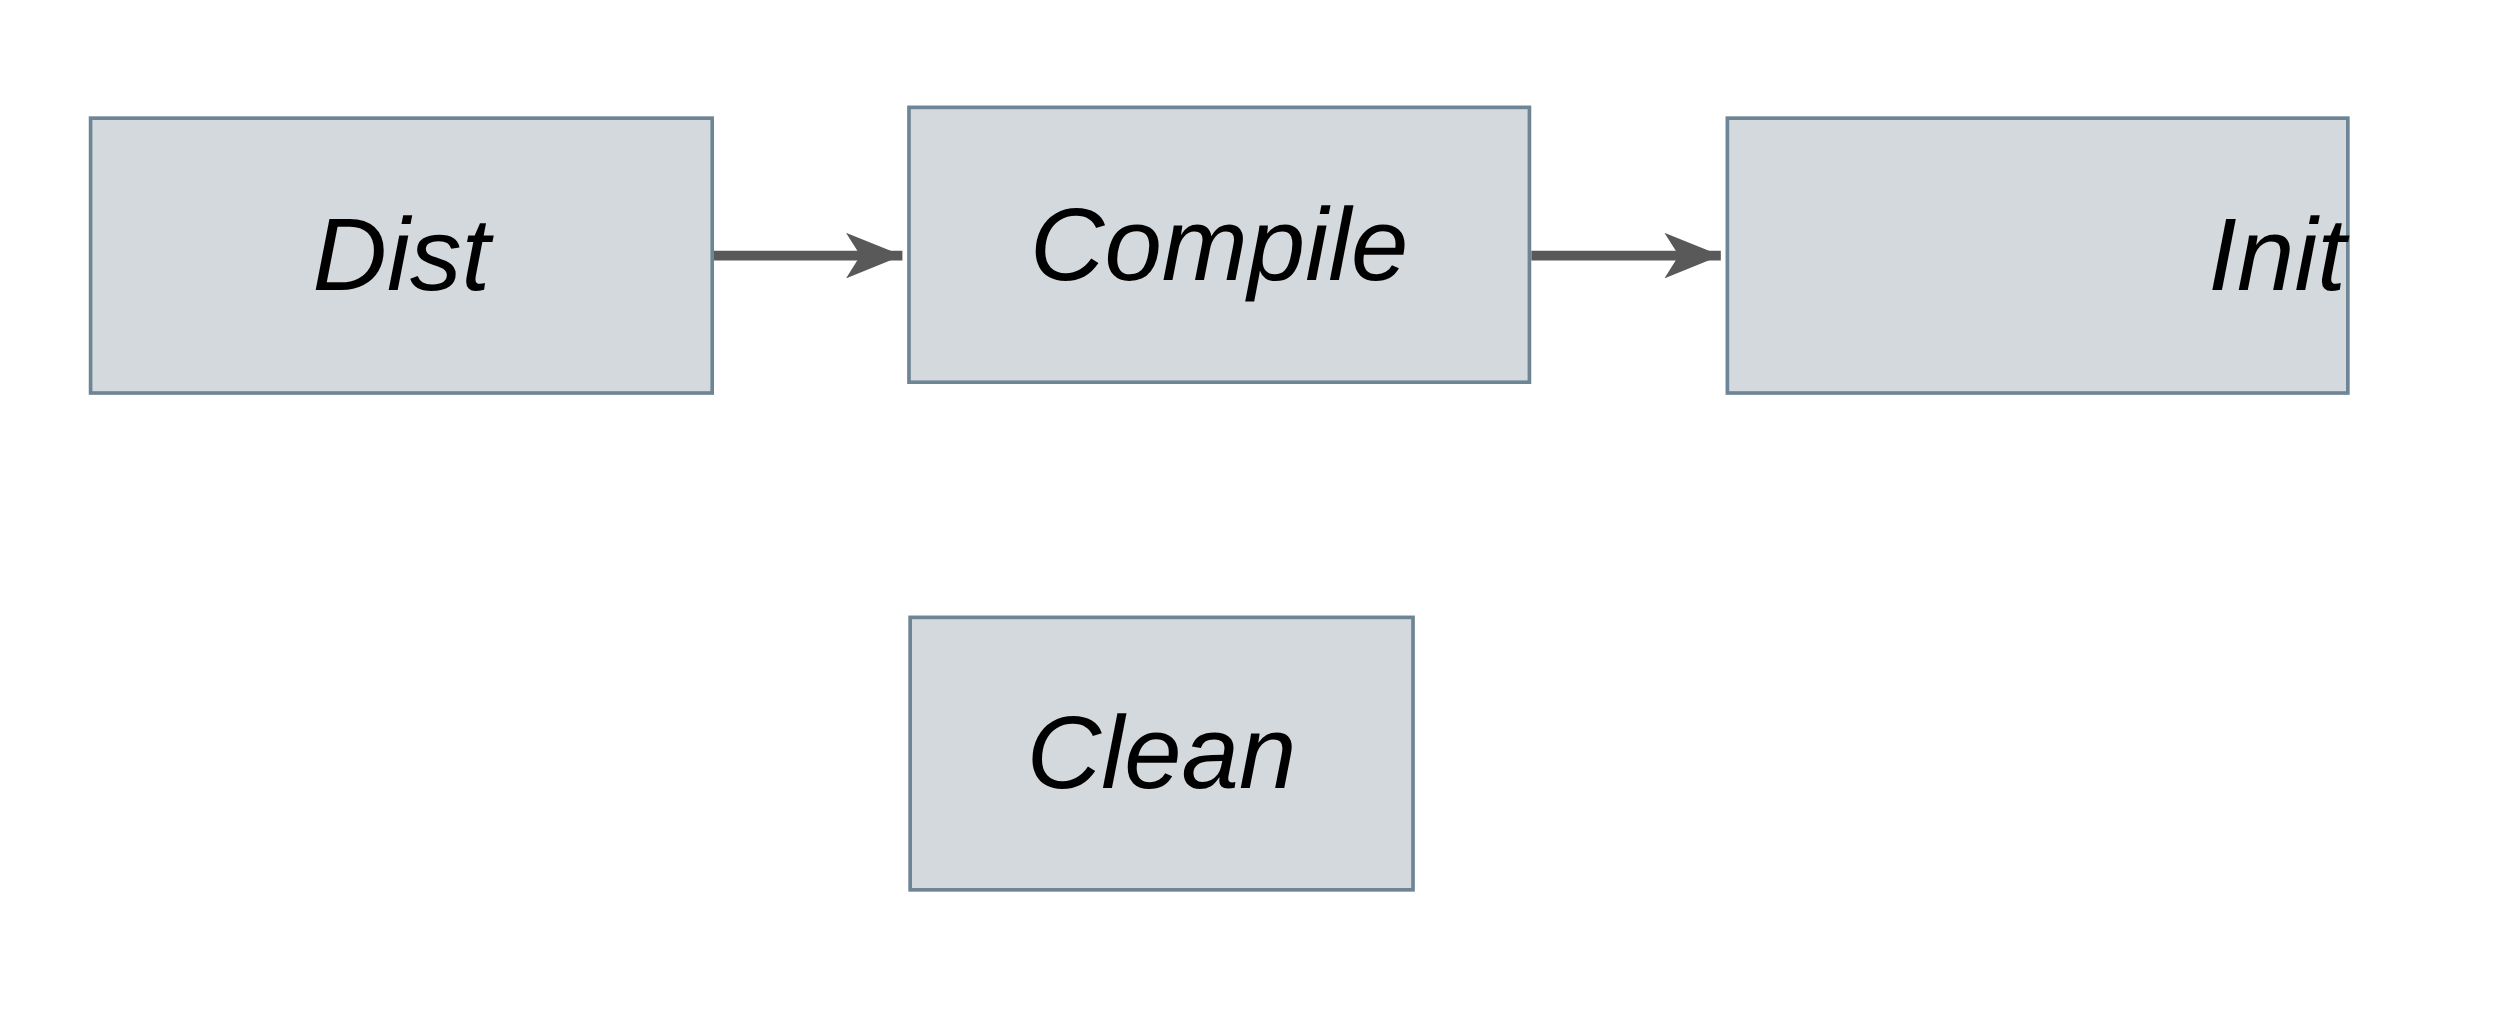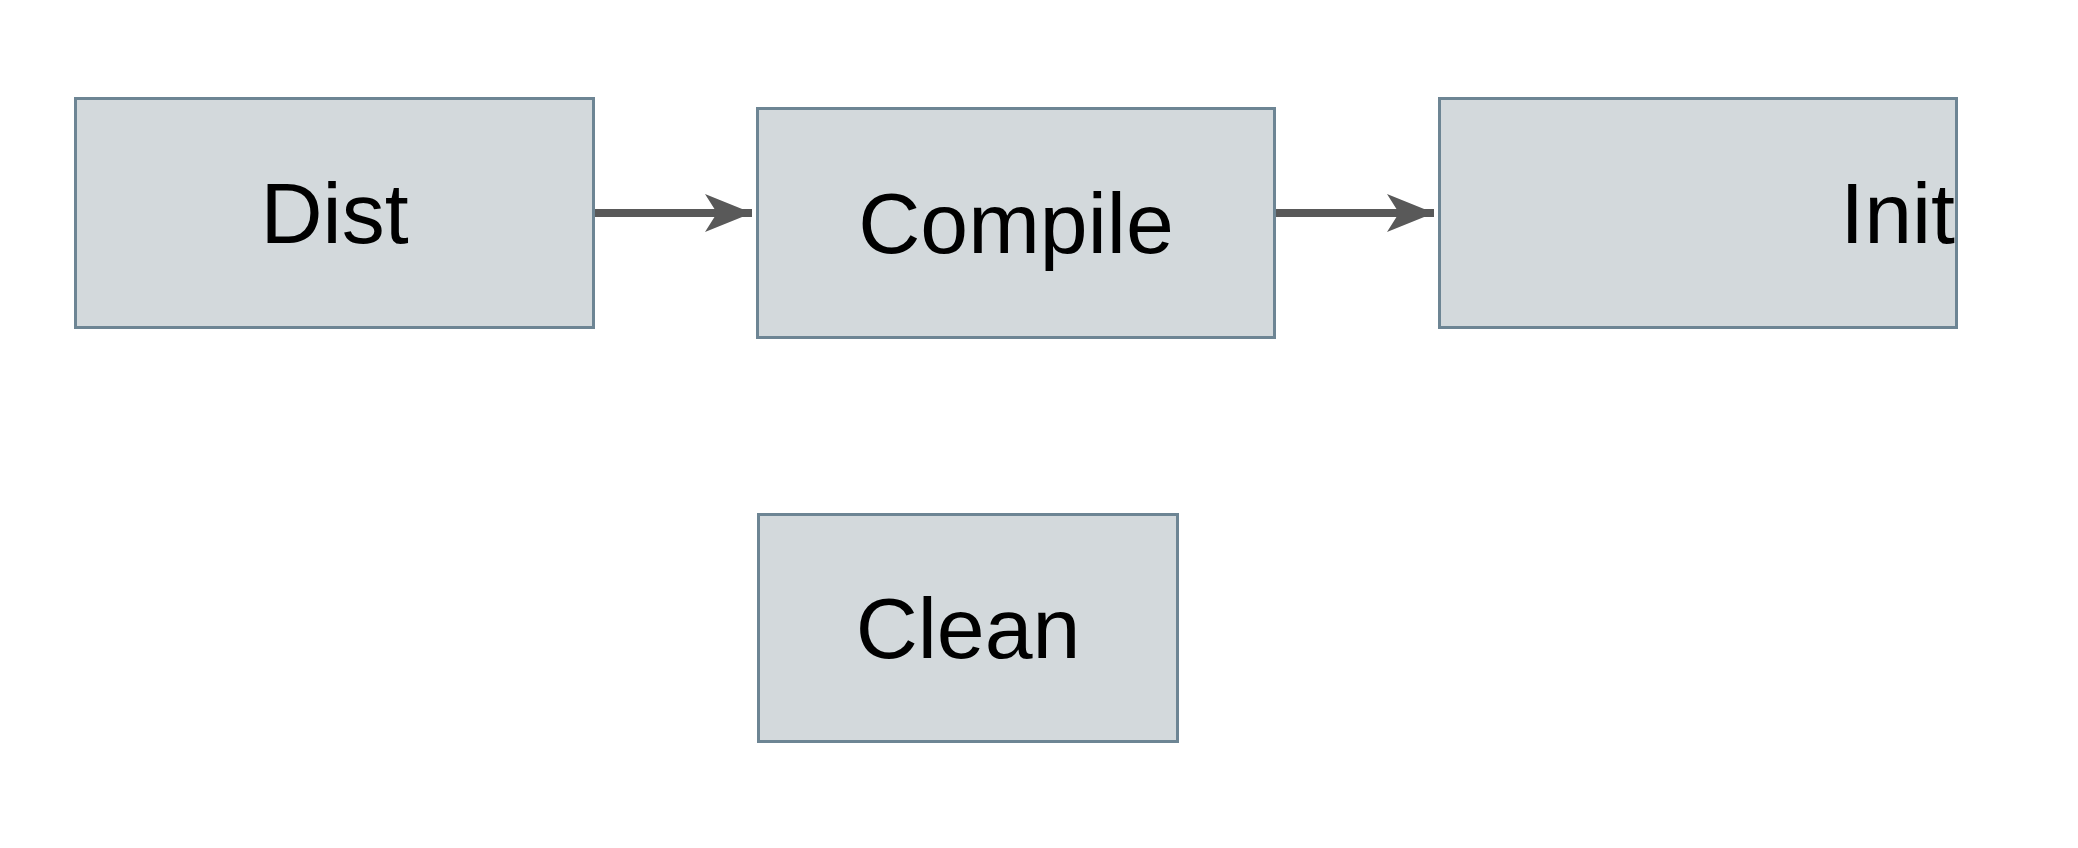--- a/index.html
+++ b/index.html
@@ -43,24 +43,25 @@
     align-items: center;
     justify-content: center;
   }
   .node-label {
     color: var(--label, #000000);
     font-size: 86px;
     font-weight: 400;
     line-height: 1;
     letter-spacing: 0px;
     white-space: nowrap;
+    font-style: italic;
   }
   
   .node-dist    { left: 74px;   top: 97px;  width: 521px; height: 232px; }
-  .node-compile { left: 756px;  top: 107px;  width: 520px; height: 232px; }
+  .node-compile { left: 756px;  top: 88px;  width: 520px; height: 232px; }
   .node-init    { left: 1438px; top: 97px;  width: 520px; height: 232px; justify-content: flex-end; }
   .node-clean   { left: 757px;  top: 513px; width: 422px; height: 230px; }
 </style>
 </head>
 <body>
 
 <div class="canvas">
 
   <svg class="edges-layer" viewBox="0 0 2078 848" xmlns="http://www.w3.org/2000/svg">
     <defs>

